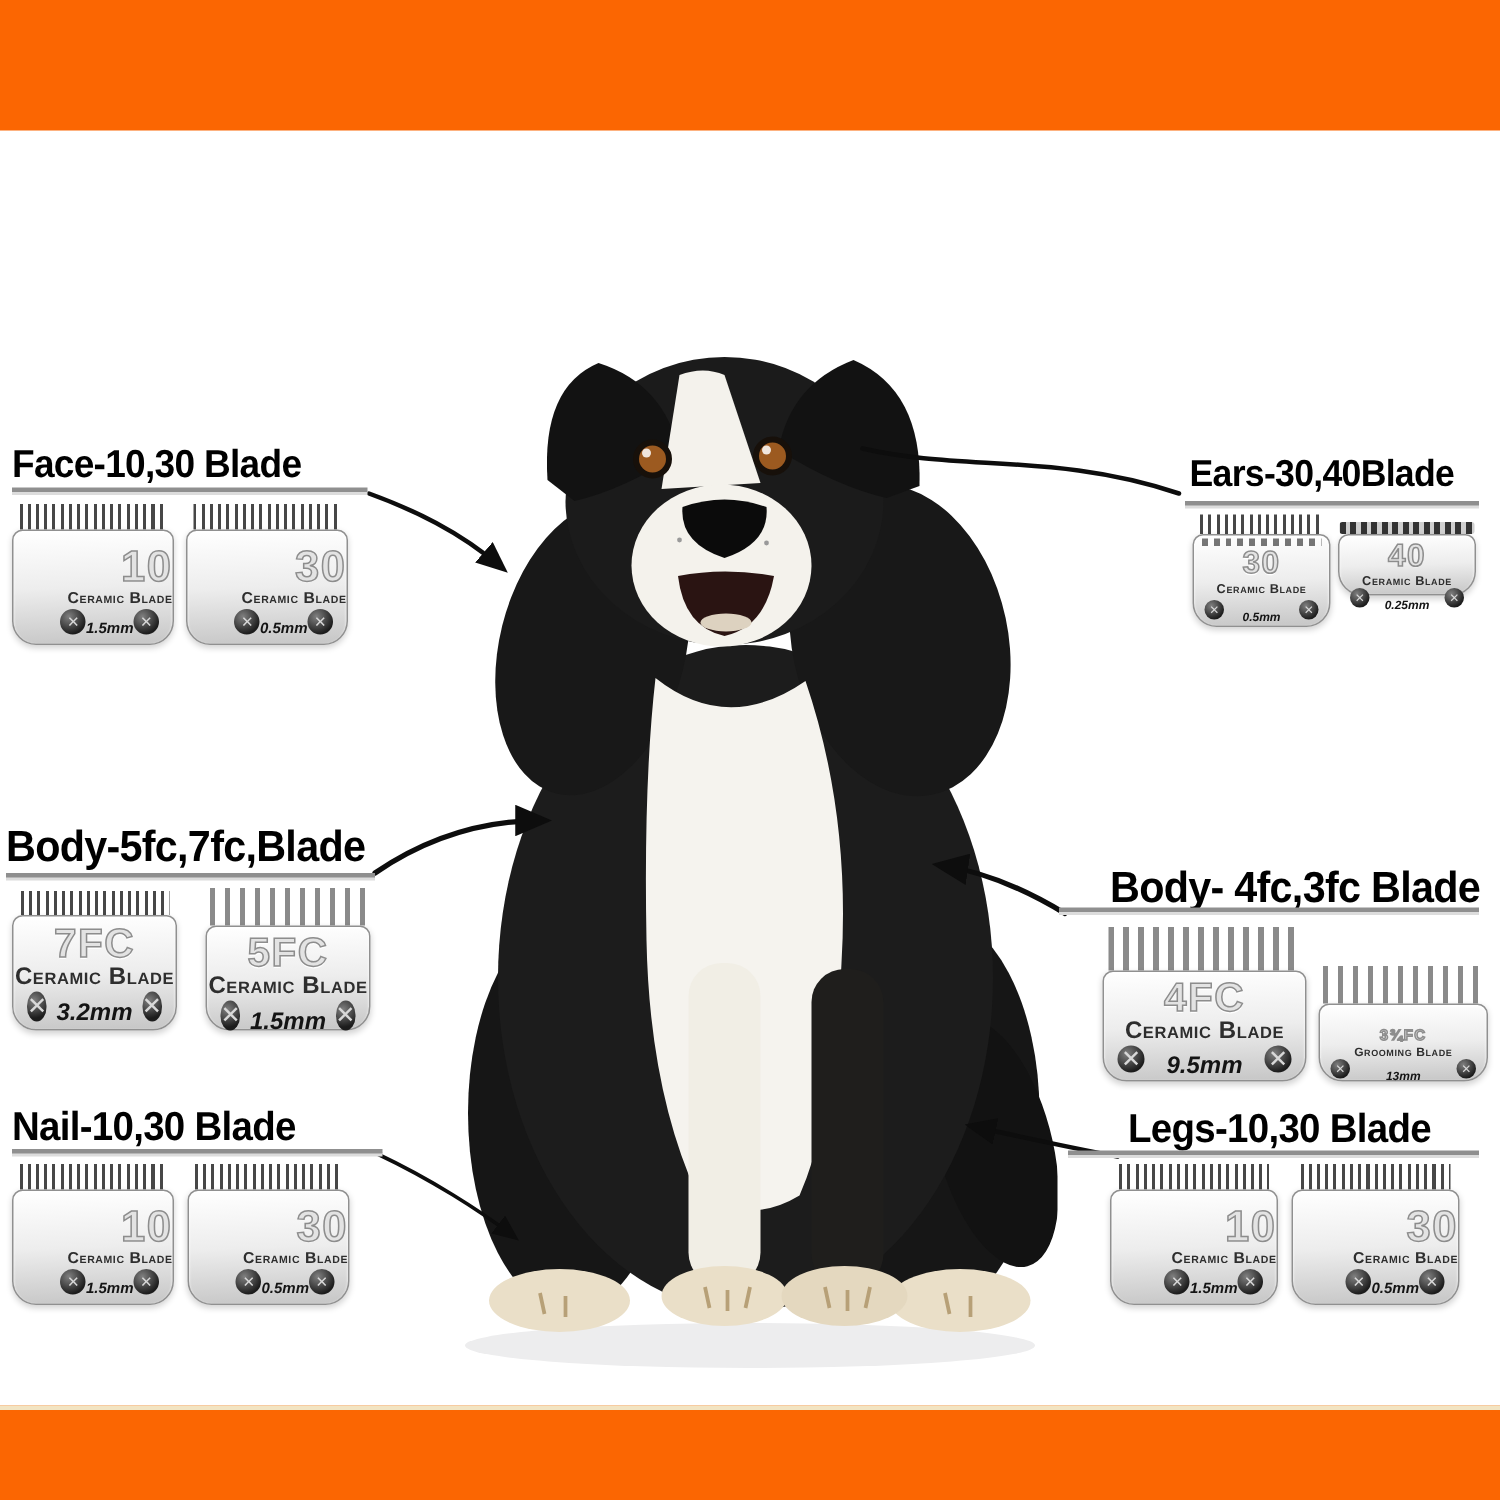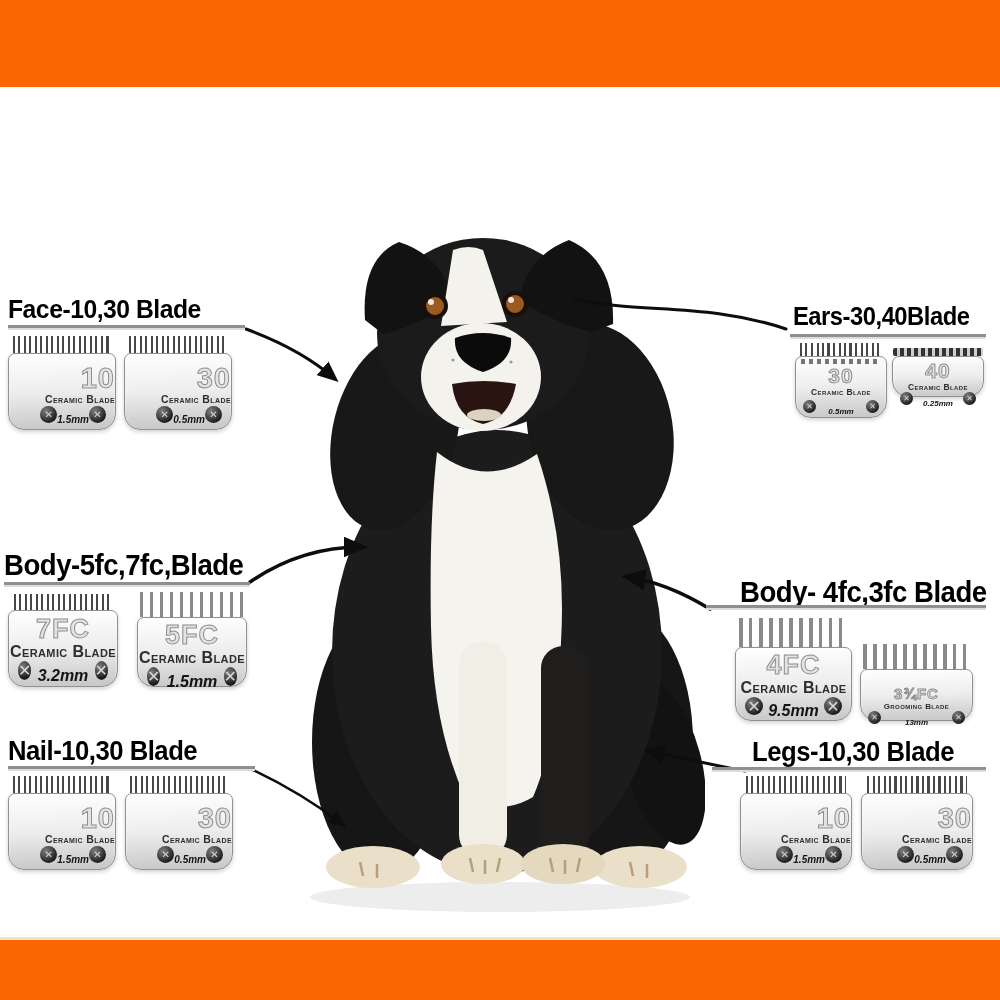--- a/index.html
+++ b/index.html
@@ -76,25 +76,25 @@
   .b-ears .botrow{padding:0 7px;margin-bottom:4px;}
 
   .b-micro{margin-top:5px;} .b-micro .teeth{height:8px;} .b-micro .bbody{height:41px;}
 
   .b-7fc{width:110px;} .b-7fc .teeth{height:16px;} .b-7fc .bbody{height:77px;}
   .b-7fc .num{font-size:27px;margin-top:2px;}
 
   .b-5fc{width:110px;} .b-5fc .teeth{height:25px;} .b-5fc .bbody{height:70px;}
   .b-5fc .num{font-size:27px;margin-top:1px;}
 
-  .b-4fc{width:117px;} .b-4fc .teeth{height:29px;} .b-4fc .bbody{height:74px;}
+  .b-4fc{width:136px;} .b-4fc .teeth{height:29px;} .b-4fc .bbody{height:74px;}
   .b-4fc .num{font-size:27px;margin-top:1px;} .b-4fc .screw{width:18px;height:18px;}
 
   .b-3fc{width:113px;} .b-3fc .teeth{height:25px;} .b-3fc .bbody{height:52px;}
-  .b-3fc .num{font-size:15px;margin-top:14px;} .b-3fc .mat{font-size:8px;}
+  .b-3fc .num{font-size:10px;margin-top:14px;} .b-3fc .mat{font-size:8px;}
   .b-3fc .screw{width:13px;height:13px;font-size:8px;} .b-3fc .size{font-size:8px;}
   .b-3fc .botrow{padding:0 7px;margin-bottom:3px;}
 </style>
 </head>
 <body>
 
 <div class="page">
 
   <div class="top-band"></div>
 

